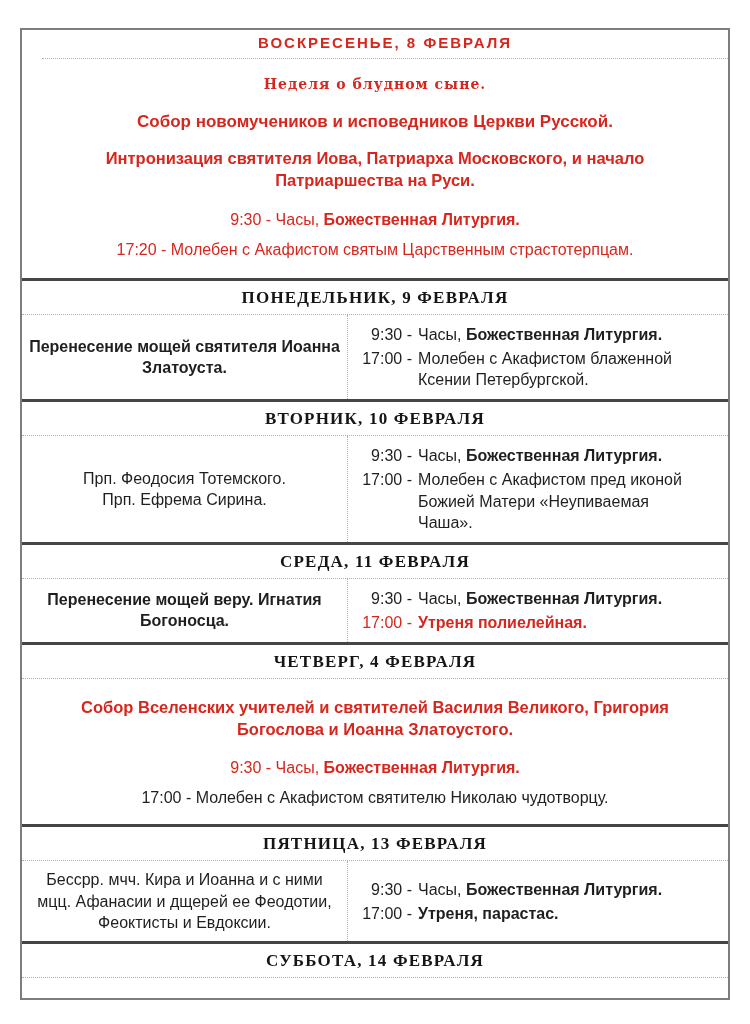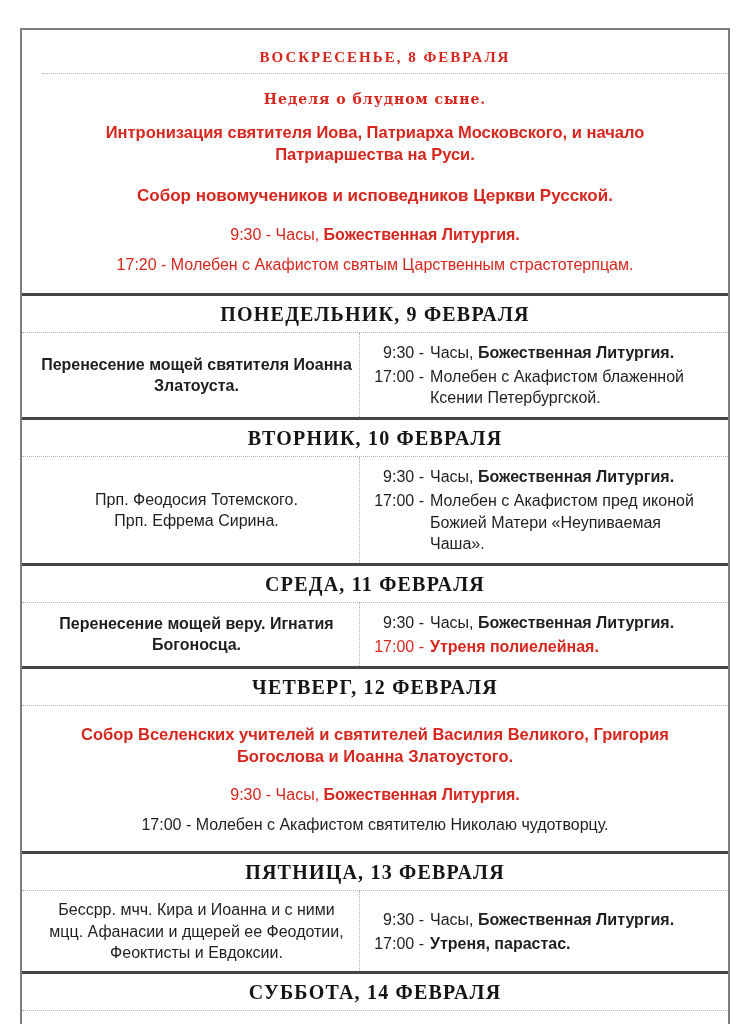--- a/index.html
+++ b/index.html
@@ -14,33 +14,33 @@
     border:2px solid #7d7d7d;
     background:#fff;
   }
   
   .day-header{
     border-top:3px solid #454545;
     border-bottom:1px dotted #b0b0b0;
     text-align:center;
     font-family:"Liberation Serif",serif;
     font-weight:bold;
-    font-size:20px;
+    font-size:17px;
     letter-spacing:1.2px;
     color:#151515;
     padding:7px 4px 6px;
   }
   .day-header.first{
     border-top:none;
-    font-family:Liberation Serif, serif;
+    font-family:Liberation Sans, sans-serif;
     color:#d7261d;
     text-transform:uppercase;
     font-size:15px;
     letter-spacing:2px;
-    padding:19px 4px 7px;
+    padding:4px 4px 7px;
     margin-left:20px;
   }
   
   .sun-content{padding:4px 22px 16px;text-align:center;}
   .subtitle{
     margin:13px 0 0;
     font-family:"DejaVu Serif",serif;
     font-weight:bold;
     font-size:14px;
     letter-spacing:1px;
@@ -61,21 +61,21 @@
   .svc-c b{font-weight:bold;}
   
   .row{display:flex;align-items:stretch;}
   .cell-left{
     box-sizing:border-box;
     width:326px;flex:0 0 326px;
     border-right:1px dotted #b0b0b0;
     display:flex;flex-direction:column;align-items:center;justify-content:center;
     text-align:center;
     padding:8px 6px;
-    font-size:16px;line-height:1.32;margin-left:12px;
+    font-size:16px;line-height:1.32;
   }
   .cell-left.bold{font-weight:bold;}
   .cell-left p{margin:0;}
   .cell-right{
     flex:1;
     display:flex;flex-direction:column;justify-content:center;
     gap:3px;
     padding:9px 6px 9px 4px;
   }
   .svc{display:flex;align-items:flex-start;font-size:16px;line-height:1.32;}
@@ -94,22 +94,22 @@
 </style>
 </head>
 <body>
 
 <div class="sched-table">
 
   <section>
     <div class="day-header first">Воскресенье, 8 февраля</div>
     <div class="sun-content">
       <p class="subtitle">Неделя о блудном сыне.</p>
+      <p class="feast lg">Собор новомучеников и исповедников Церкви Русской.</p>
       <p class="feast">Интронизация святителя Иова, Патриарха Московского, и начало Патриаршества на Руси.</p>
-      <p class="feast lg">Собор новомучеников и исповедников Церкви Русской.</p>
       <p class="svc-c red gap"><span>9:30 - Часы, </span><b>Божественная Литургия.</b></p>
       <p class="svc-c red"><span>17:20 - Молебен с Акафистом святым Царственным страстотерпцам.</span></p>
     </div>
   </section>
 
   <section>
     <div class="day-header">ПОНЕДЕЛЬНИК, 9 ФЕВРАЛЯ</div>
     <div class="row mon">
       <div class="cell-left bold">
         <p>Перенесение мощей святителя Иоанна Златоуста.</p>
@@ -160,21 +160,21 @@
         </div>
         <div class="svc red">
           <span class="svc-time">17:00 -</span>
           <span class="svc-text"><b>Утреня полиелейная.</b></span>
         </div>
       </div>
     </div>
   </section>
 
   <section>
-    <div class="day-header">ЧЕТВЕРГ, 12 ФЕВРАЛЯ</div>
+    <div class="day-header">ЧЕТВЕРГ, 4 ФЕВРАЛЯ</div>
     <div class="full-content">
       <p class="feast">Собор Вселенских учителей и святителей Василия Великого, Григория Богослова и Иоанна Златоустого.</p>
       <p class="svc-c red gap"><span>9:30 - Часы, </span><b>Божественная Литургия.</b></p>
       <p class="svc-c"><span>17:00 - Молебен с Акафистом святителю Николаю чудотворцу.</span></p>
     </div>
   </section>
 
   <section>
     <div class="day-header">ПЯТНИЦА, 13 ФЕВРАЛЯ</div>
     <div class="row fri">

